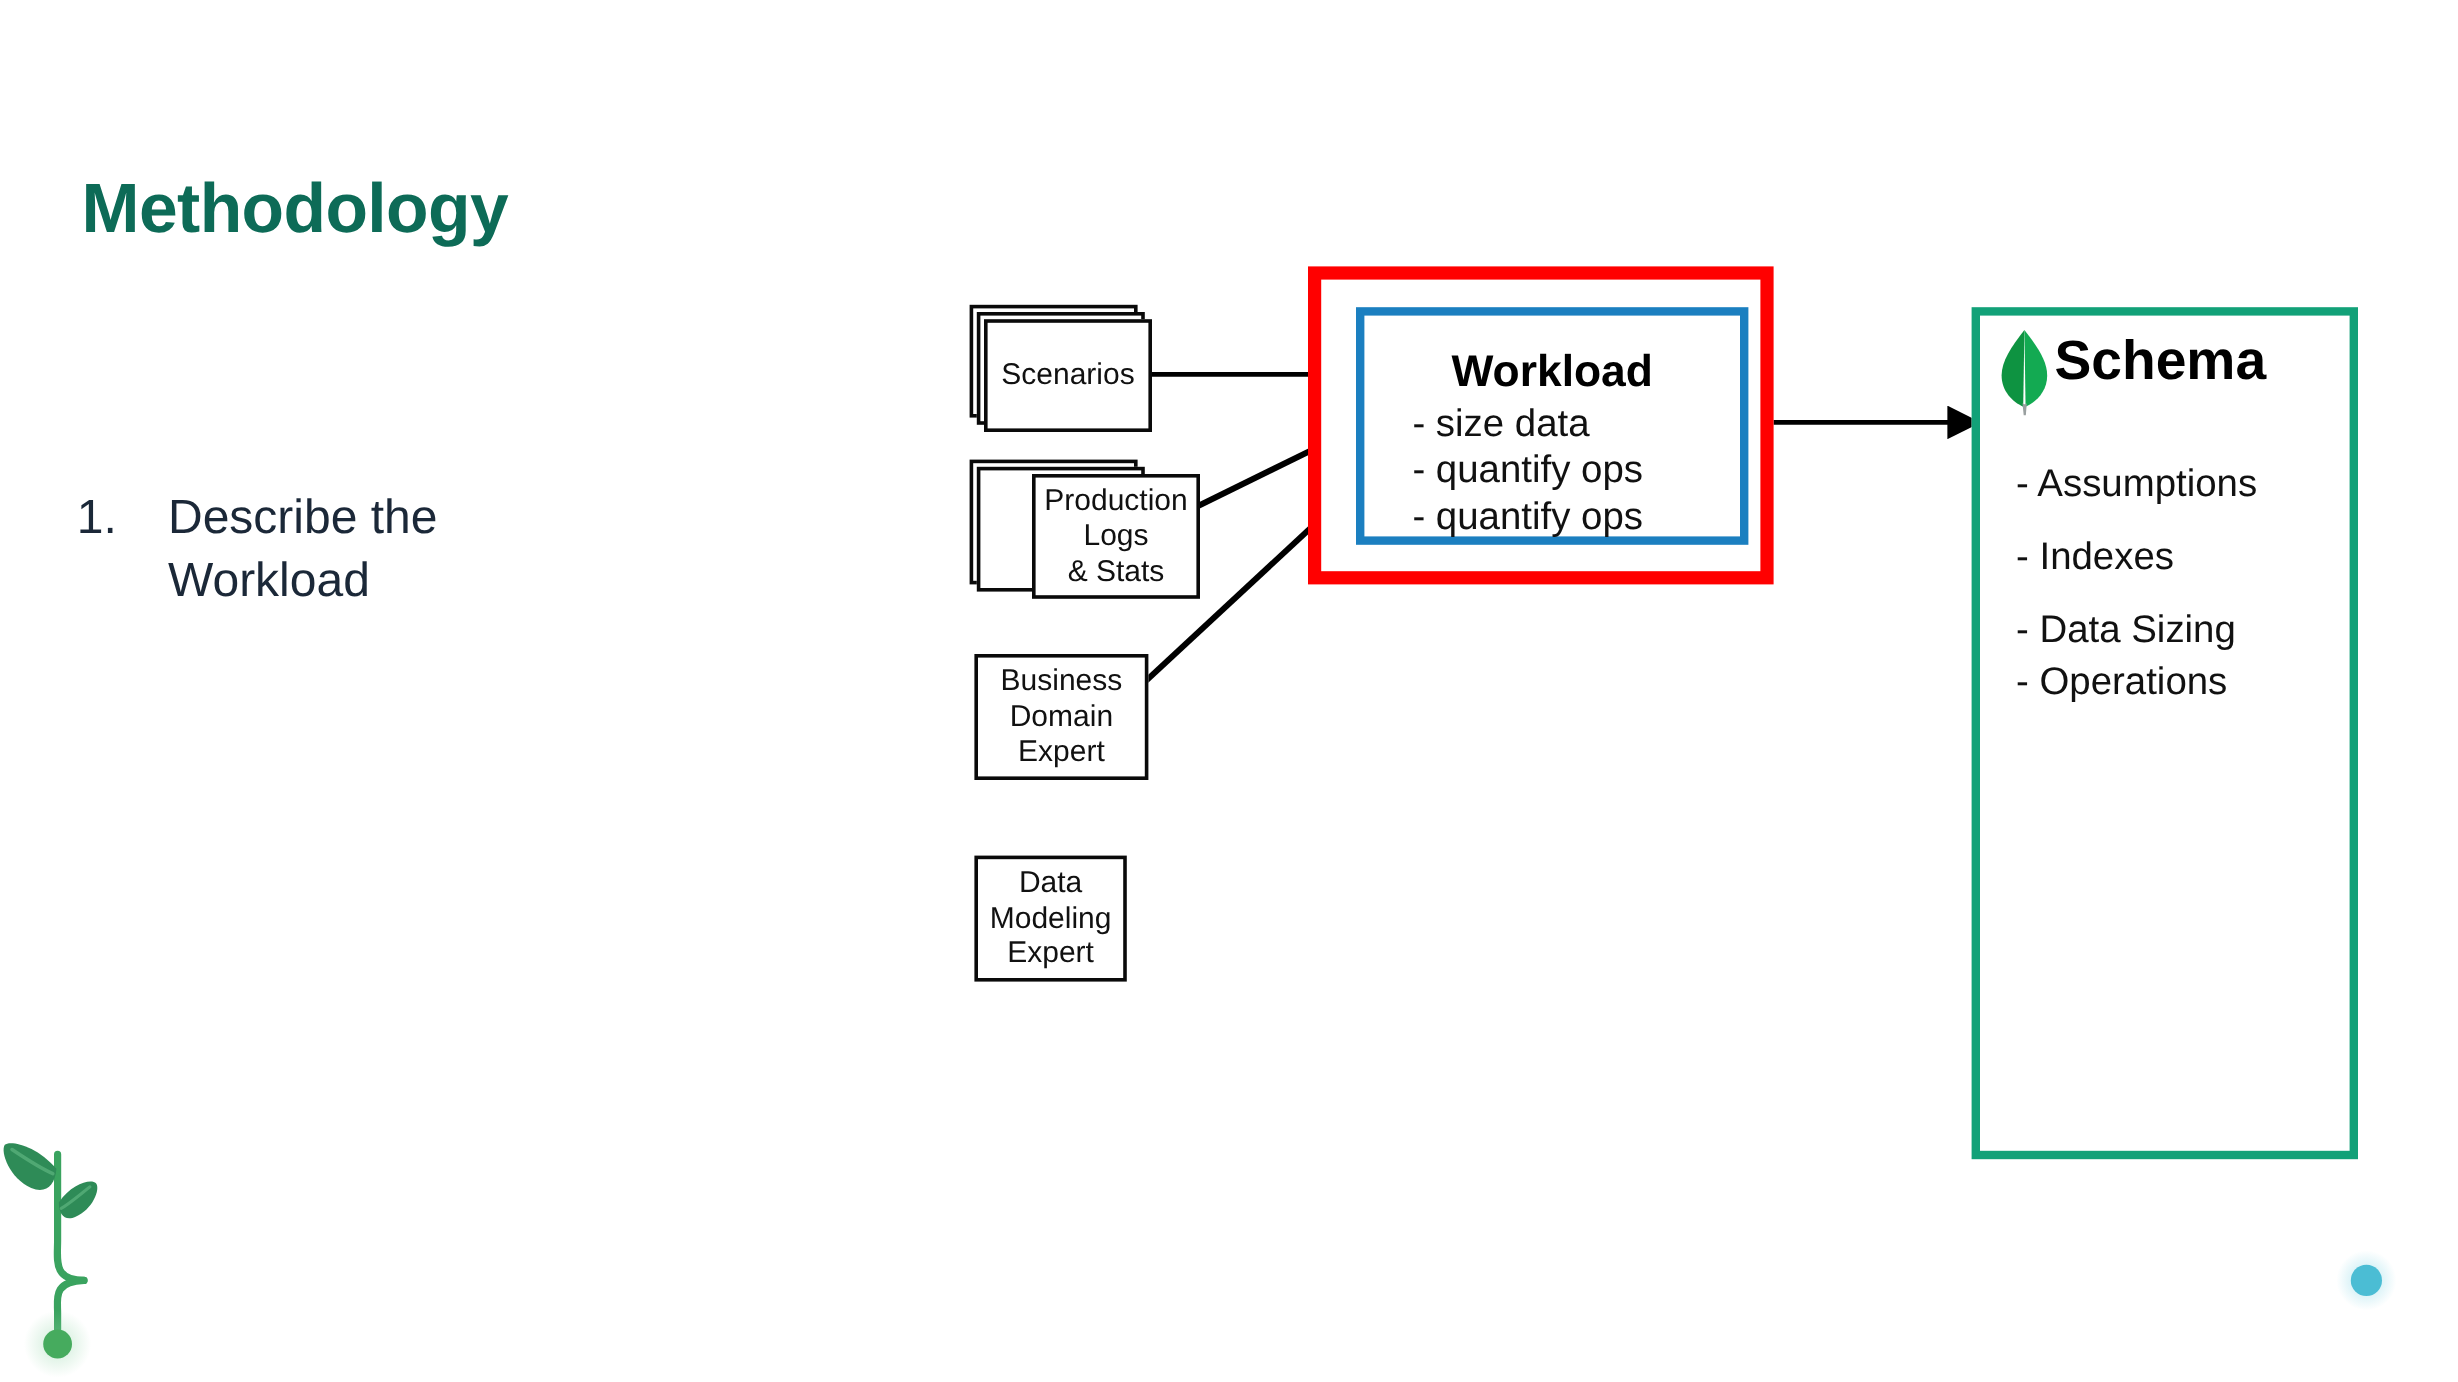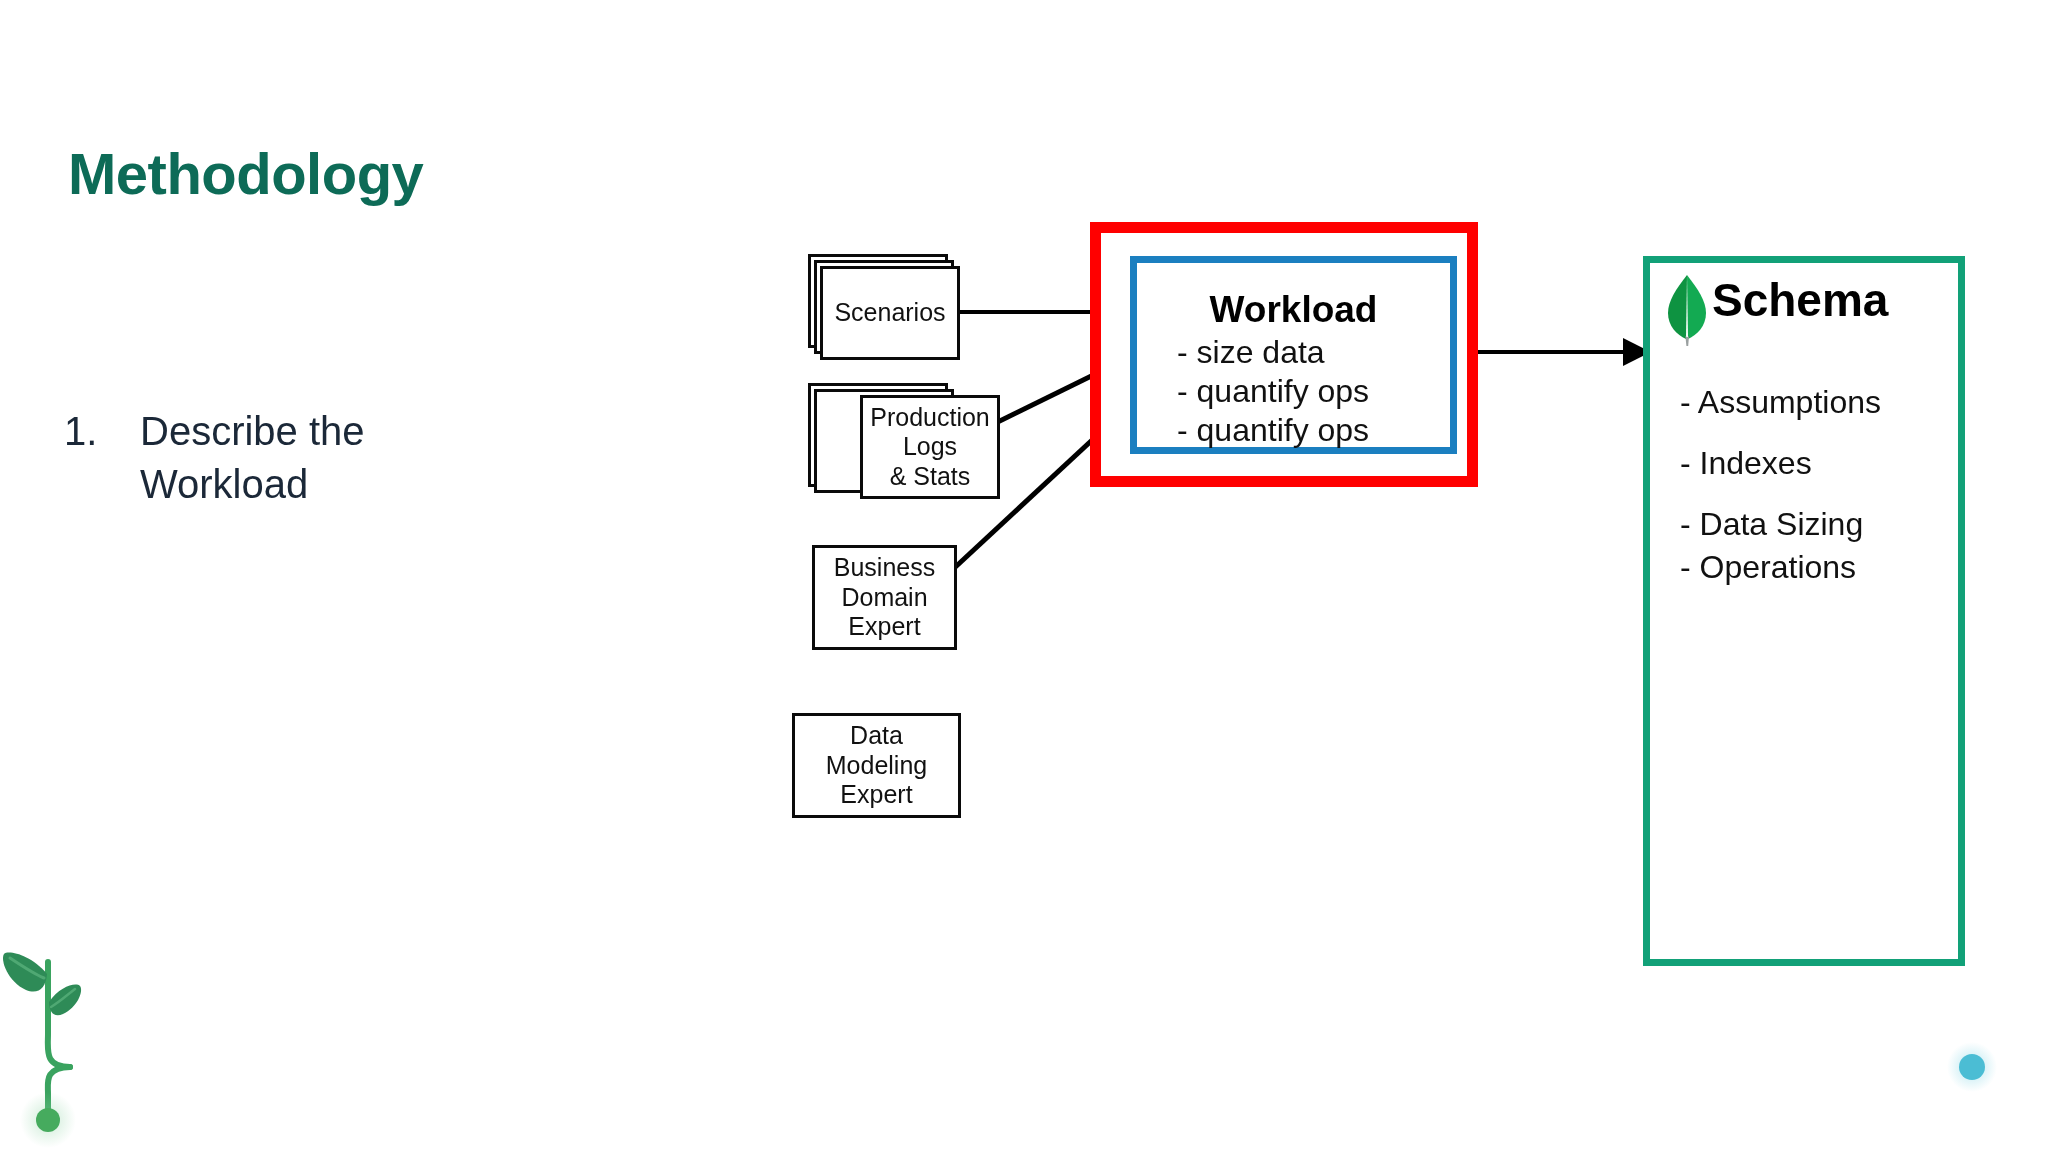--- a/index.html
+++ b/index.html
@@ -209,21 +209,21 @@
   <span class="line">Logs</span>
   <span class="line">&amp; Stats</span>
 </div>
 
 <div class="flow-box hit" style="left:812px; top:545px; width:145px; height:105px;">
   <span class="line">Business</span>
   <span class="line">Domain</span>
   <span class="line">Expert</span>
 </div>
 
-<div class="flow-box hit" style="left:792px; top:713px; width:169px; height:105px;">
+<div class="flow-box hit" style="left:812px; top:713px; width:127px; height:105px;">
   <span class="line">Data</span>
   <span class="line">Modeling</span>
   <span class="line">Expert</span>
 </div>
 
 <div id="workload-outer" style="left:1090px; top:222px; width:388px; height:265px;"></div>
 
 <div id="workload-inner" style="left:1130px; top:256px; width:327px; height:198px;">
   <div id="workload-title">Workload</div>
   <div class="workload-item">- size data</div>

